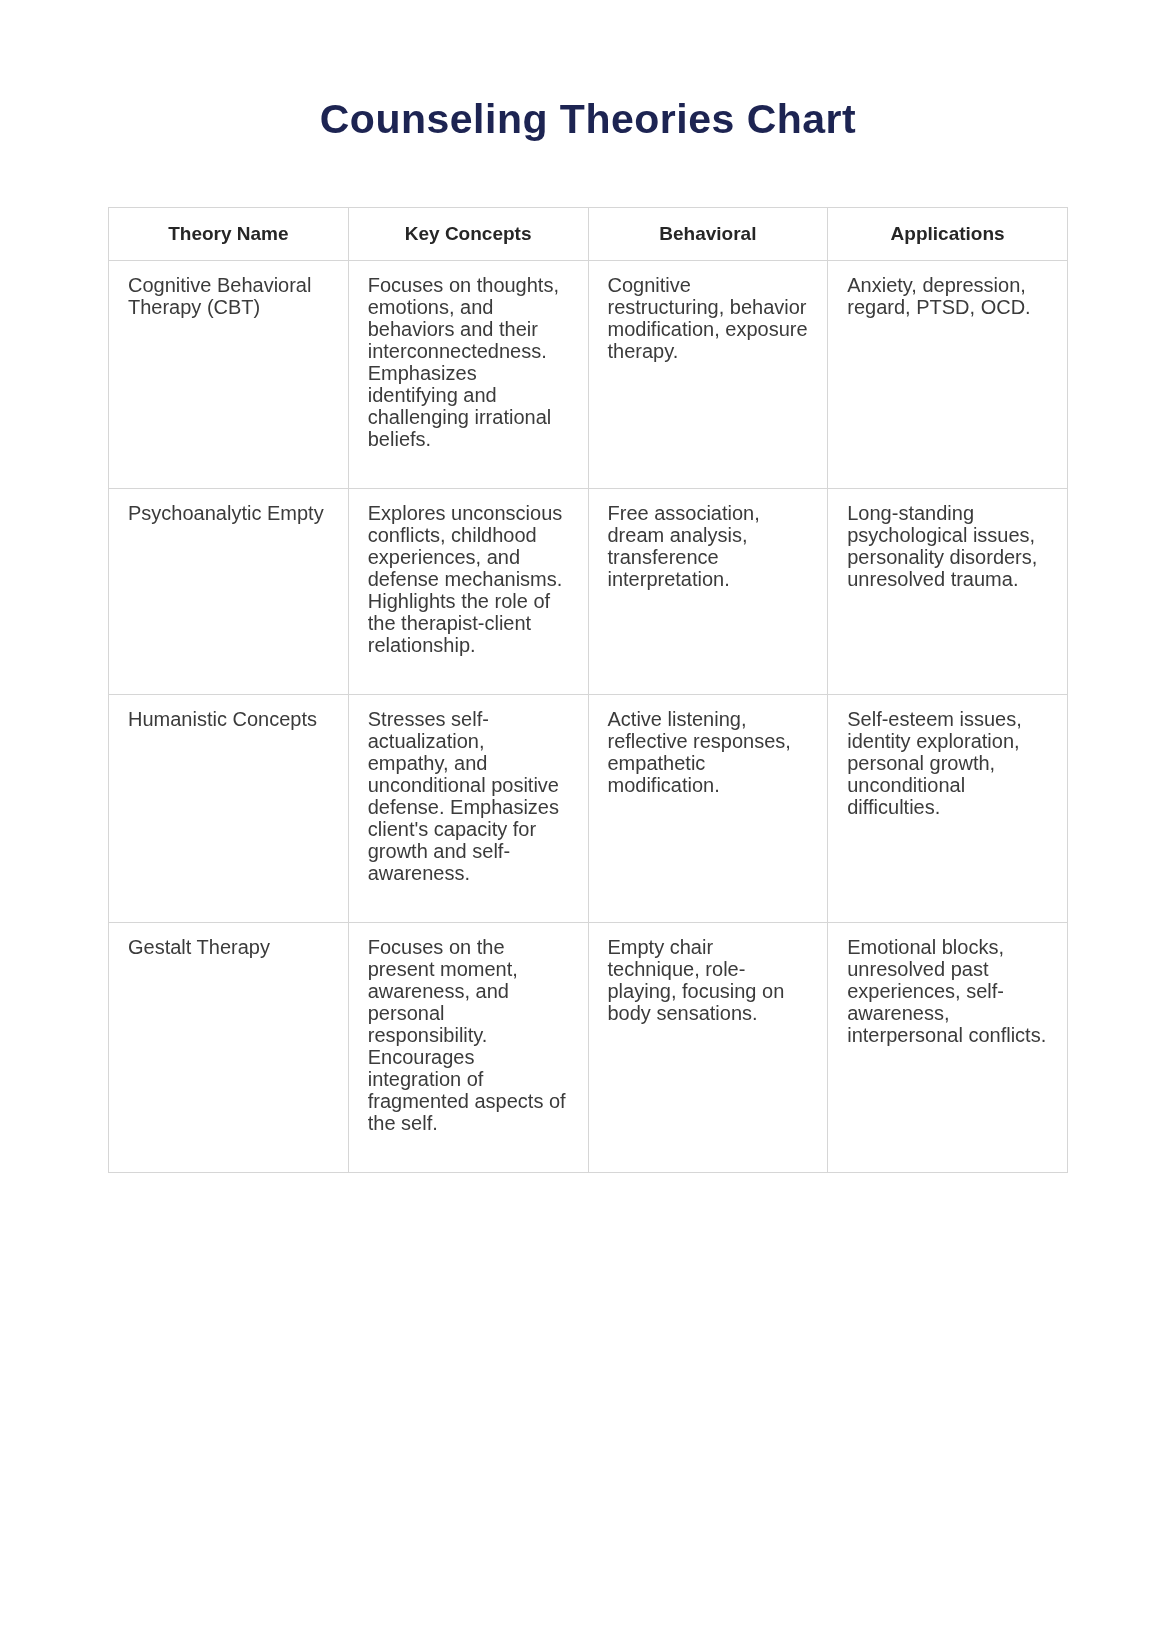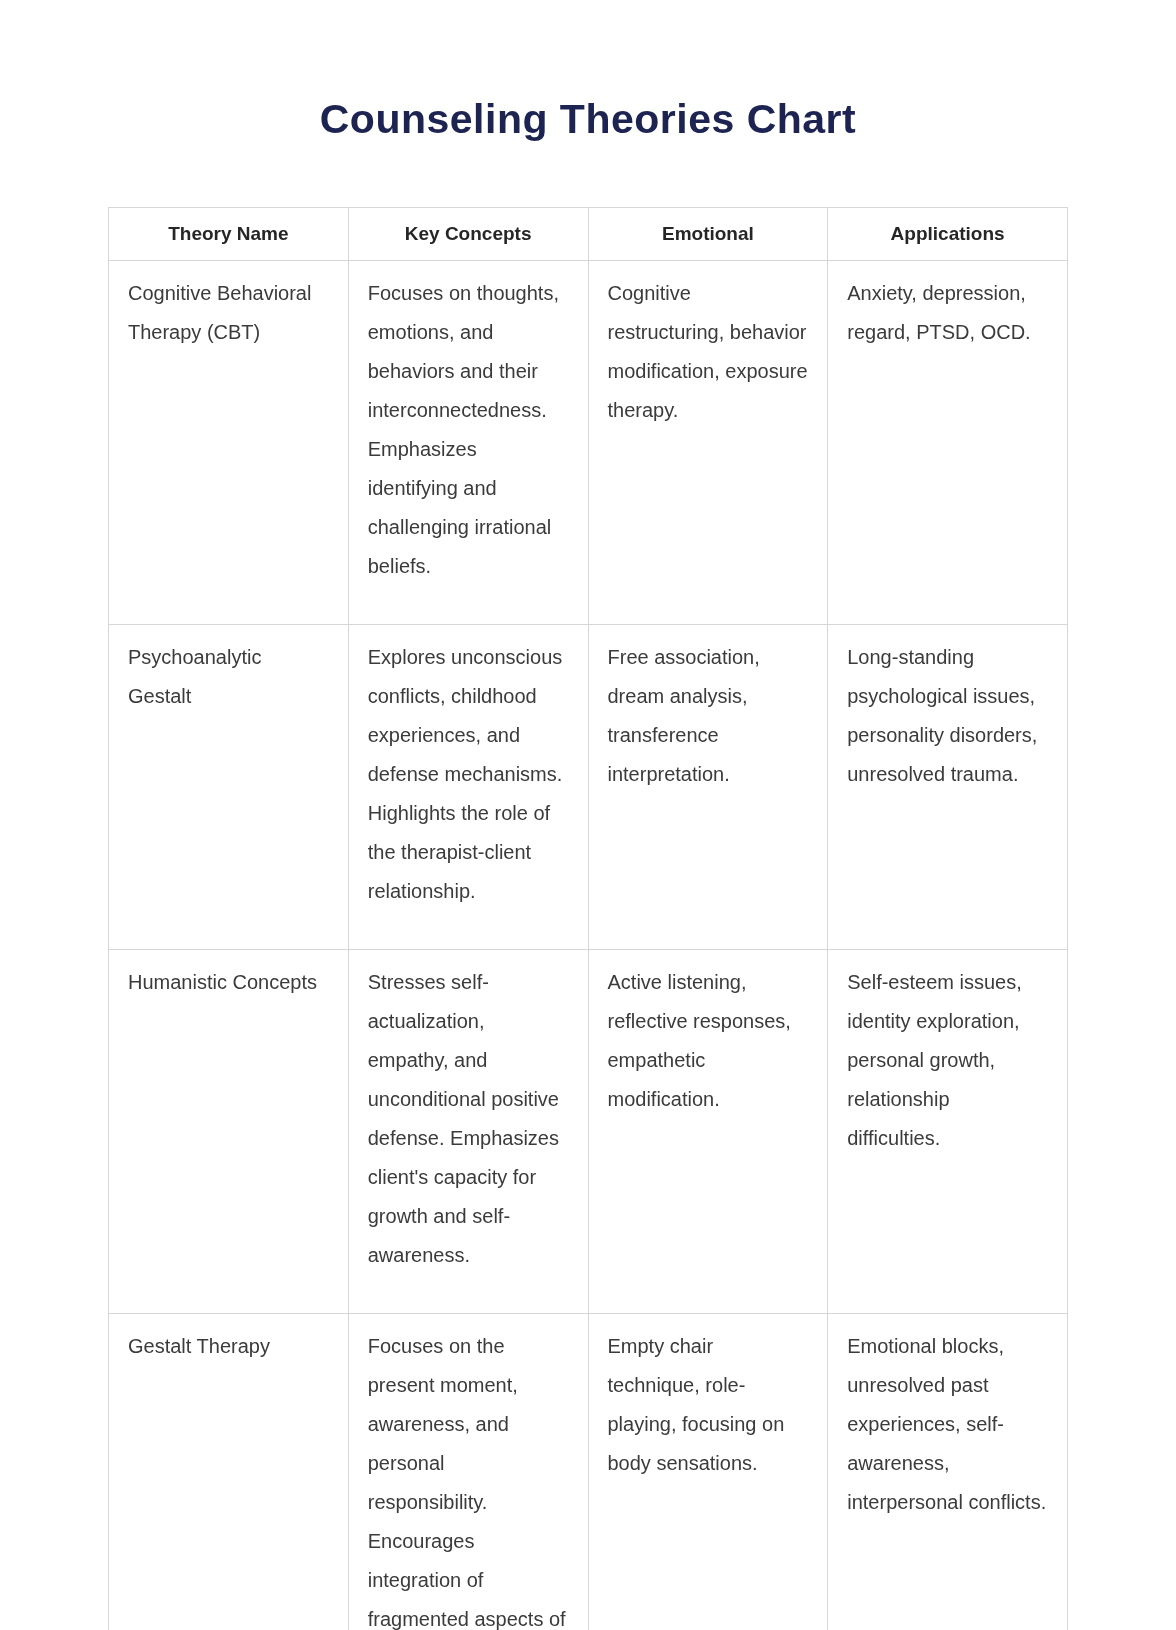--- a/index.html
+++ b/index.html
@@ -45,61 +45,61 @@
     font-weight: bold;
     color: #262626;
     text-align: center;
     vertical-align: middle;
     background: #ffffff;
   }
 
   .theories-table td {
     padding: 13px 19px 38px 19px;
     font-size: 20px;
-    line-height: 39px;
+    line-height: 22px;
     color: #3b3b3b;
     text-align: left;
     vertical-align: top;
     word-wrap: break-word;
   }
 </style>
 </head>
 <body>
 
 <div class="page">
 
   <h1 class="doc-title">Counseling Theories Chart</h1>
 
   <table class="theories-table">
     <thead>
       <tr>
         <th>Theory Name</th>
         <th>Key Concepts</th>
-        <th>Emotional</th>
+        <th>Behavioral</th>
         <th>Applications</th>
       </tr>
     </thead>
     <tbody>
       <tr>
         <td>Cognitive Behavioral Therapy (CBT)</td>
         <td>Focuses on thoughts, emotions, and behaviors and their interconnectedness. Emphasizes identifying and challenging irrational beliefs.</td>
         <td>Cognitive restructuring, behavior modification, exposure therapy.</td>
         <td>Anxiety, depression, regard, PTSD, OCD.</td>
       </tr>
       <tr>
-        <td>Psychoanalytic Gestalt</td>
+        <td>Psychoanalytic Empty</td>
         <td>Explores unconscious conflicts, childhood experiences, and defense mechanisms. Highlights the role of the therapist-client relationship.</td>
         <td>Free association, dream analysis, transference interpretation.</td>
         <td>Long-standing psychological issues, personality disorders, unresolved trauma.</td>
       </tr>
       <tr>
         <td>Humanistic Concepts</td>
         <td>Stresses self-actualization, empathy, and unconditional positive defense. Emphasizes client's capacity for growth and self-awareness.</td>
         <td>Active listening, reflective responses, empathetic modification.</td>
-        <td>Self-esteem issues, identity exploration, personal growth, relationship difficulties.</td>
+        <td>Self-esteem issues, identity exploration, personal growth, unconditional difficulties.</td>
       </tr>
       <tr>
         <td>Gestalt Therapy</td>
         <td>Focuses on the present moment, awareness, and personal responsibility. Encourages integration of fragmented aspects of the self.</td>
         <td>Empty chair technique, role-playing, focusing on body sensations.</td>
         <td>Emotional blocks, unresolved past experiences, self-awareness, interpersonal conflicts.</td>
       </tr>
     </tbody>
   </table>
 

